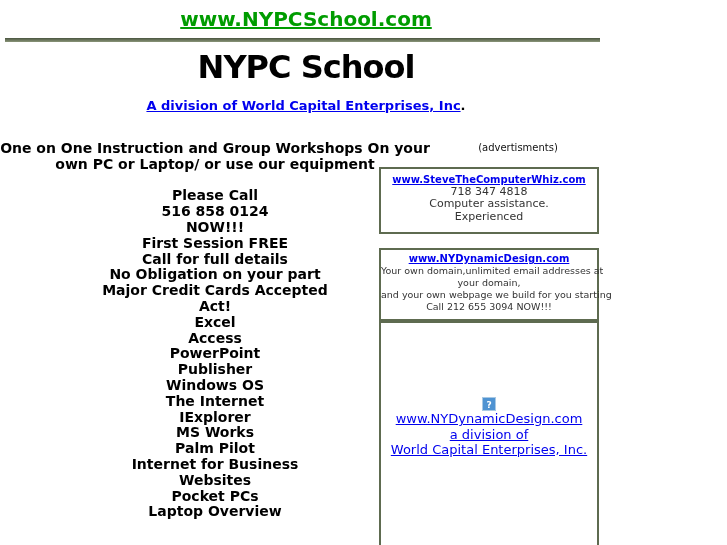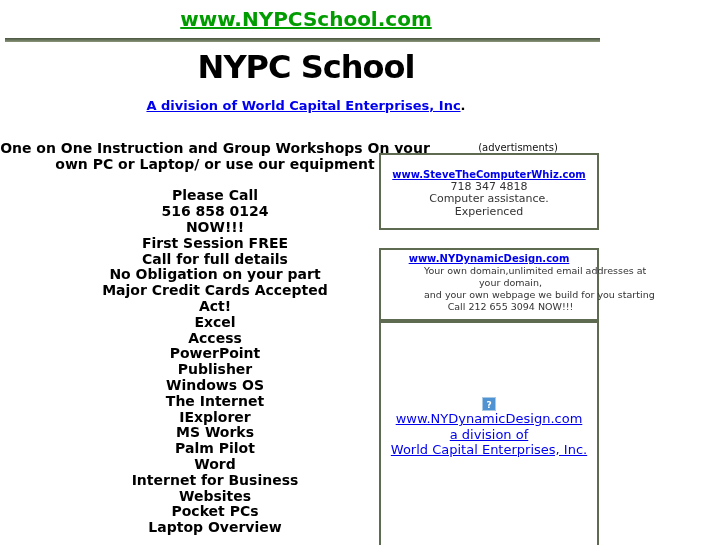--- a/index.html
+++ b/index.html
@@ -45,25 +45,25 @@
   .ad-label {
     position:absolute; top:142px; left:381px; width:218px;
     text-align:center; font-size:10px; color:#111;padding-left:28px;
   }
   .adbox {
     position:absolute; left:379px; width:220px; box-sizing:border-box;
     border:2px solid #5E6B50; background:#fff; text-align:center;
     color:#333; font-size:10px; line-height:12.2px;
   }
   .adbox a { color:#0000EE; font-weight:bold; text-decoration:underline; }
-  #adbox1 { top:153px; height:77px; padding-top:14px; }
+  #adbox1 { top:167px; height:67px; padding-top:5px; }
   #adbox1 div { white-space:nowrap; font-size:11px; }
   #adbox1 .boxlink { font-size:10px; }
   #adbox2 { top:248px; height:73px; padding-top:3px; }
-  #adbox2 div { white-space:nowrap; font-size:9.5px; line-height:12px;padding-left:43px; }
+  #adbox2 div { white-space:nowrap; font-size:9.5px; line-height:12px; }
   #adbox2 .boxlink { font-size:10px; }
   #adbox3 { top:321px; height:262px; }
 
   .broken-img {
     width:14px; height:14px; margin:74px auto 0 auto;
     background:#4f93d2; border:1px solid #a9c9e4;
     color:#fff; font-size:9px; font-weight:bold; line-height:14px;
     text-align:center; box-sizing:border-box;
   }
   .powered-text {
@@ -99,21 +99,20 @@
   <div>Act!</div>
   <div>Excel</div>
   <div>Access</div>
   <div>PowerPoint</div>
   <div>Publisher</div>
   <div>Windows OS</div>
   <div>The Internet</div>
   <div>IExplorer</div>
   <div>MS Works</div>
   <div>Palm Pilot</div>
-  <div>Word</div>
   <div>Internet for Business</div>
   <div>Websites</div>
   <div>Pocket PCs</div>
   <div>Laptop Overview</div>
 
 </div>
 
 <div class="ad-label">(advertisments)</div>
 
 <div class="adbox" id="adbox1">

